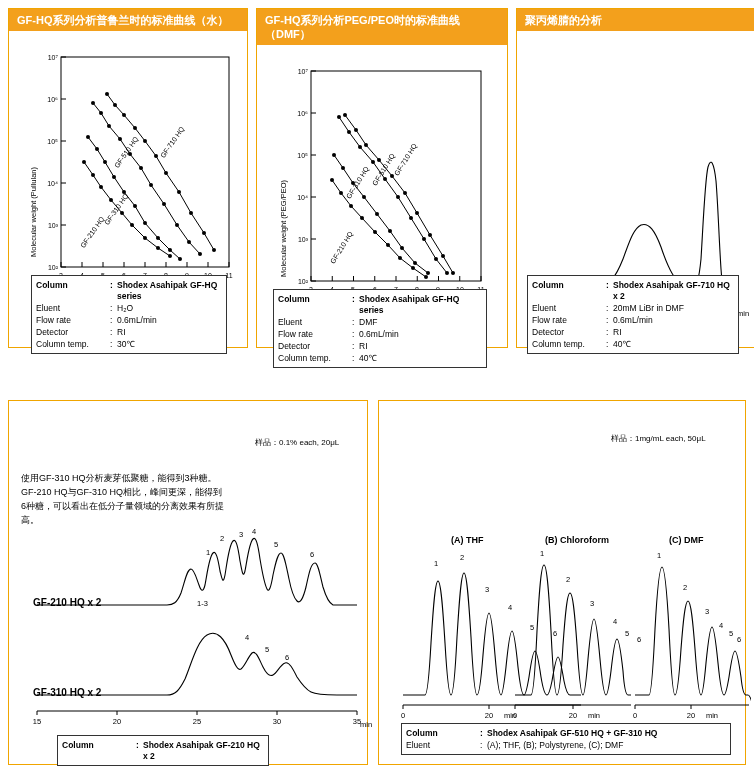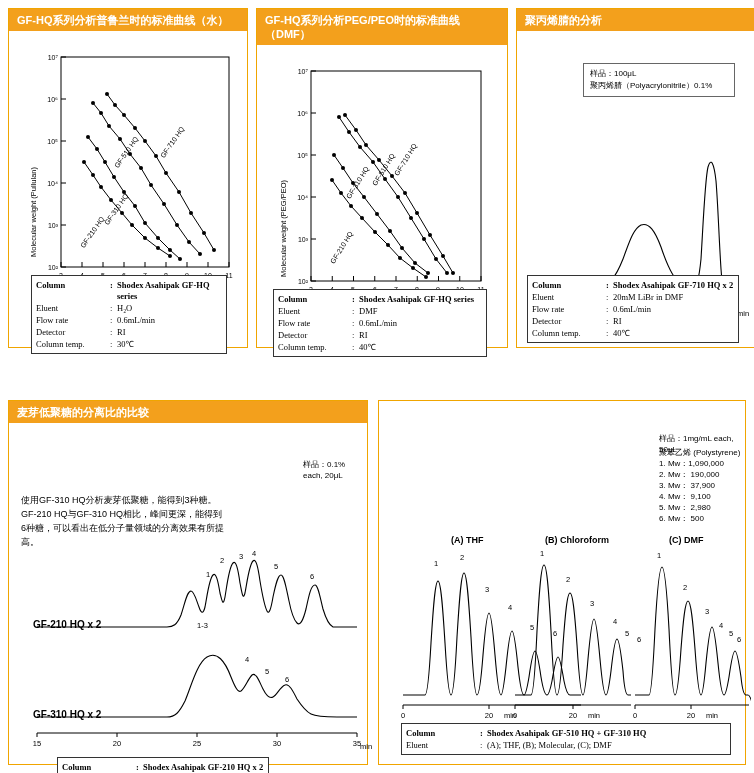--- a/index.html
+++ b/index.html
@@ -26,21 +26,20 @@
   }
   .panel-body { position: relative; padding: 6px; }
 
   
   .spec {
     border: 1px solid #333;
     font-size: 8.5px;
     line-height: 11px;
     padding: 3px 4px;
     background: #fff;
-    font-family: Liberation Serif, serif;
   }
   .spec table { border-collapse: collapse; width: 100%; }
   .spec td { vertical-align: top; padding: 0.5px 0; }
   .spec td.k { width: 74px; white-space: nowrap; }
   .spec td.c { width: 7px; }
   .spec tr.head td { font-weight: bold; }
 
   
   .chart { position: relative; }
   .axis-label {
@@ -84,21 +83,20 @@
     color: #000;
     white-space: pre-line;
     margin-top: 32px;
   }
   .legendlist {
     position: absolute;
     font-size: 8px;
     line-height: 11px;
     color: #000;
     white-space: pre-line;
-    margin-left: 48px;
   }
   .chlabel {
     position: absolute;
     font-size: 9px;
     font-weight: bold;
     color: #000;
     white-space: nowrap;
   }
   .collabel {
     position: absolute;
@@ -399,22 +397,20 @@
         </tbody>
           </table>
       </div>
     </div>
   </div>
 
   <div class="panel" style="left:516px; top:8px; width:274px; height:340px;">
     <div class="panel-title">聚丙烯腈的分析</div>
     <div class="panel-body" style="height:316px;">
 
-      <div class="note-box" style="left:66px; top:32px; width:152px;">样品：100μL
-聚丙烯腈（Polyacrylonitrile）0.1%</div>
 
       <div class="chart">
         <svg width="222" height="200" style="position:absolute; left:2px; top:82px;">
 
           <path d="M 20,170 L 118,170 C 126,170 130,160 136,140 C 142,118 148,96 158,96
                    C 168,96 174,118 180,140 C 186,160 190,170 196,170
                    L 200,170 L 204,170" fill="none" stroke="#000" stroke-width="1" style="display:none"></path>
 
           <path d="M 20,168 L 60,168 L 74,167 C 84,166 90,160 98,140 C 104,124 108,110 116,106
                    C 124,103 130,112 136,128 C 142,146 148,160 156,165 L 162,167 L 168,167
@@ -476,21 +472,20 @@
             <td class="c">:</td>
             <td>40℃</td>
           </tr>
         </tbody>
           </table>
       </div>
     </div>
   </div>
 
   <div class="panel" style="left:8px; top:400px; width:360px; height:365px;">
-    <div class="panel-title">麦芽低聚糖的分离比的比较</div>
     <div class="panel-body" style="height:341px;">
 
       <div class="bodytext" style="left:12px; top:38px; width:220px;">使用GF-310 HQ分析麦芽低聚糖，能得到3种糖。
 GF-210 HQ与GF-310 HQ相比，峰间更深，能得到
 6种糖，可以看出在低分子量领域的分离效果有所提高。</div>
 
       <div class="legendlist" style="left:246px; top:36px;">样品：0.1% each, 20μL</div>
 
       <div class="chart">
         <svg width="346" height="210" style="position:absolute; left:2px; top:112px;">
@@ -562,27 +557,20 @@
         </tbody>
           </table>
       </div>
     </div>
   </div>
 
   <div class="panel" style="left:378px; top:400px; width:368px; height:365px;">
     <div class="panel-body" style="height:341px;">
 
       <div class="legendlist" style="left:232px; top:32px;">样品：1mg/mL each, 50μL</div>
-      <div class="legendlist" style="left:232px; top:46px;">聚苯乙烯 (Polystyrene)
-1. Mw：1,090,000
-2. Mw： 190,000
-3. Mw：  37,900
-4. Mw：   9,100
-5. Mw：   2,980
-6. Mw：     500</div>
 
       <div class="chart">
         <svg width="356" height="210" style="position:absolute; left:4px; top:112px;">
 
           <path d="M 14,176 L 44,176
                    C 46,176 48,168 50,140 C 52,112 54,86 57,86
                    C 60,86 62,112 64,140 C 66,164 68,176 70,176
                    C 72,176 74,160 76,126 C 78,96 80,70 83,70
                    C 86,70 88,96 90,126 C 92,158 94,176 96,176
                    C 98,176 100,164 102,142 C 104,120 106,104 108,104
@@ -692,21 +680,21 @@
         <table>
           <tbody>
               <tr class="head">
             <td class="k">Column</td>
             <td class="c">:</td>
             <td>Shodex Asahipak GF-510 HQ + GF-310 HQ</td>
           </tr>
           <tr>
             <td class="k">Eluent</td>
             <td class="c">:</td>
-            <td>(A); THF, (B); Molecular, (C); DMF</td>
+            <td>(A); THF, (B); Polystyrene, (C); DMF</td>
           </tr>
 
         </tbody>
           </table>
       </div>
     </div>
   </div>
 
 </div>
 

